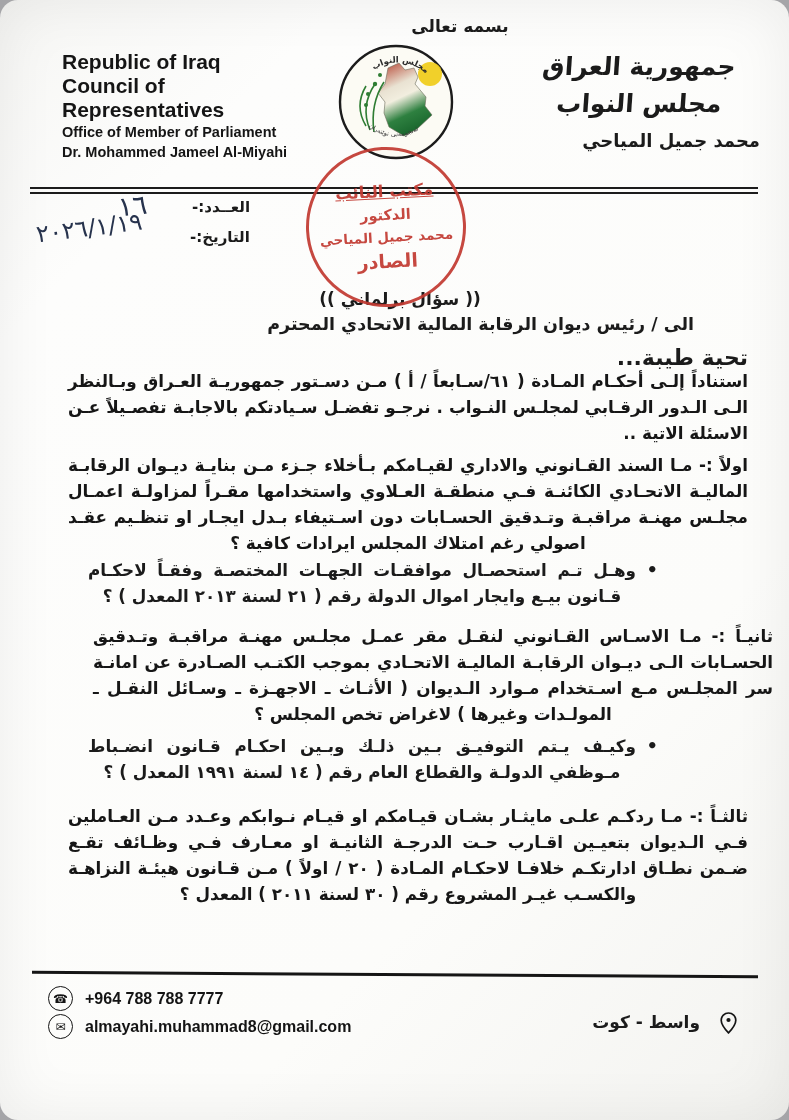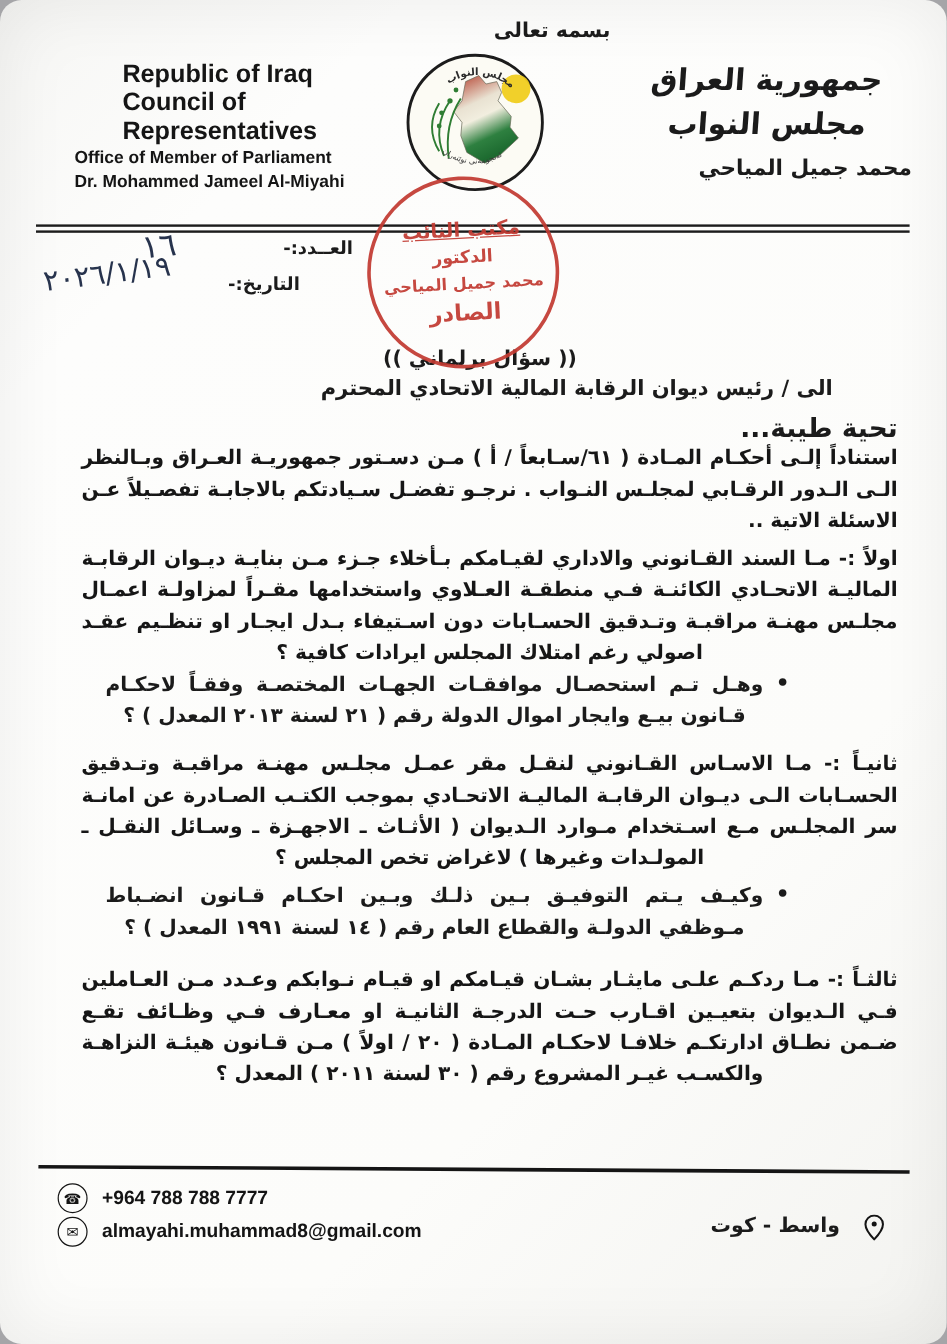--- a/index.html
+++ b/index.html
@@ -13,21 +13,21 @@
     position:absolute;left:0;top:0;width:789px;height:1120px;
     background:linear-gradient(135deg,#f6f6f4 0%,#fdfdfc 18%,#fcfcfa 70%,#f3f3f0 100%);
     border-radius:18px;
     box-shadow:0 0 0 12px #a5a5a8, inset 0 0 60px rgba(0,0,0,0.07);
     color:#1b1b1b;
   }
   .abs{position:absolute;}
   
   .bismillah{left:340px;top:16px;width:240px;text-align:center;font-size:17px;font-weight:bold;}
   .en-head{left:62px;top:50px;width:280px;font-family:"Liberation Sans","DejaVu Sans",sans-serif;font-weight:bold;color:#151515;}
-  .en-head .big{font-size:21px;line-height:24px;margin-left:40px;}
+  .en-head .big{font-size:21px;line-height:24px;}
   .en-head .small{font-size:14.5px;line-height:20px;}
   .ar-head{left:500px;top:48px;width:260px;direction:rtl;}
   .ar-head .callig{text-align:center;padding-left:18px;font-weight:bold;font-size:25px;line-height:37px;
     transform:skewX(-4deg);letter-spacing:-1px;}
   .ar-head .office{text-align:right;font-weight:bold;font-size:18px;line-height:25px;margin-top:6px;}
   
   .dline{left:30px;top:187px;width:728px;height:3px;border-top:2px solid #1c1c1c;border-bottom:2px solid #1c1c1c;}
   .fline{left:32px;top:973px;width:726px;height:3px;background:#151515;transform:rotate(0.35deg);}
   
   .ref-label{font-size:15px;font-weight:bold;direction:rtl;}
@@ -121,40 +121,40 @@
   </svg>
 
   <div class="abs ar-head">
     <div class="callig">جمهورية العراق</div>
     <div class="callig">مجلس النواب</div>
     <div class="office">محمد جميل المياحي</div>
   </div>
 
   <div class="abs dline"></div>
 
-  <div class="abs ref-label" style="left:192px;top:198px;margin-left:44px;">العــدد:-</div>
+  <div class="abs ref-label" style="left:192px;top:198px;">العــدد:-</div>
   <div class="abs hand" style="left:118px;top:190px;font-size:27px;transform:rotate(-6deg);letter-spacing:4px;" dir="ltr">١٦</div>
   <div class="abs ref-label" style="left:190px;top:228px;">التاريخ:-</div>
   <div class="abs hand" style="left:36px;top:214px;font-size:24px;transform:rotate(-7deg);letter-spacing:2px;" dir="ltr">٢٠٢٦/١/١٩</div>
 
   <div class="abs stamp">
     <div class="s1">مكتب النائب</div>
     <div class="s2">الدكتور</div>
     <div class="s3">محمد جميل المياحي</div>
     <div class="s4">الصادر</div>
   </div>
 
   <div class="abs subject">(( سؤال برلماني ))</div>
   <div class="abs toline">الى / رئيس ديوان الرقابة المالية الاتحادي المحترم</div>
   <div class="abs greeting">تحية طيبة...</div>
 
   <div class="abs para first" style="top:368px;">استناداً إلـى أحكـام المـادة ( ٦١/سـابعاً / أ ) مـن دسـتور جمهوريـة العـراق وبـالنظر الـى الـدور الرقـابي لمجلـس النـواب . نرجـو تفضـل سـيادتكم بالاجابـة تفصـيلاً عـن الاسئلة الاتية ..</div>
   <div class="abs para" style="top:452px;">اولاً :- مـا السند القـانوني والاداري لقيـامكم بـأخلاء جـزء مـن بنايـة ديـوان الرقابـة الماليـة الاتحـادي الكائنـة فـي منطقـة العـلاوي واستخدامها مقـراً لمزاولـة اعمـال مجلـس مهنـة مراقبـة وتـدقيق الحسـابات دون اسـتيفاء بـدل ايجـار او تنظـيم عقـد اصولي رغم امتلاك المجلس ايرادات كافية ؟</div>
   <div class="abs bullet" style="top:557px;">وهـل تـم استحصـال موافقـات الجهـات المختصـة وفقـاً لاحكـام قـانون بيـع وايجار اموال الدولة رقم ( ٢١ لسنة ٢٠١٣ المعدل ) ؟</div>
-  <div class="abs para" style="top:623px;">ثانيـاً :- مـا الاسـاس القـانوني لنقـل مقر عمـل مجلـس مهنـة مراقبـة وتـدقيق الحسـابات الـى ديـوان الرقابـة الماليـة الاتحـادي بموجب الكتـب الصـادرة عن امانـة سر المجلـس مـع اسـتخدام مـوارد الـديوان ( الأثـاث ـ الاجهـزة ـ وسـائل النقـل ـ المولـدات وغيرها ) لاغراض تخص المجلس ؟</div>
+  <div class="abs para" style="top:623px;margin-left:25px;">ثانيـاً :- مـا الاسـاس القـانوني لنقـل مقر عمـل مجلـس مهنـة مراقبـة وتـدقيق الحسـابات الـى ديـوان الرقابـة الماليـة الاتحـادي بموجب الكتـب الصـادرة عن امانـة سر المجلـس مـع اسـتخدام مـوارد الـديوان ( الأثـاث ـ الاجهـزة ـ وسـائل النقـل ـ المولـدات وغيرها ) لاغراض تخص المجلس ؟</div>
   <div class="abs bullet" style="top:733px;">وكيـف يـتم التوفيـق بـين ذلـك وبـين احكـام قـانون انضـباط مـوظفي الدولـة والقطاع العام رقم ( ١٤ لسنة ١٩٩١ المعدل ) ؟</div>
   <div class="abs para" style="top:803px;">ثالثـاً :- مـا ردكـم علـى مايثـار بشـان قيـامكم او قيـام نـوابكم وعـدد مـن العـاملين فـي الـديوان بتعيـين اقـارب حـت الدرجـة الثانيـة او معـارف فـي وظـائف تقـع ضـمن نطـاق ادارتكـم خلافـا لاحكـام المـادة ( ٢٠ / اولاً ) مـن قـانون هيئـة النزاهـة والكسـب غيـر المشروع رقم ( ٣٠ لسنة ٢٠١١ ) المعدل ؟</div>
 
   <div class="abs fline"></div>
 
   <div class="abs contact" style="left:48px;top:986px;">
     <span class="cicon">☎</span>
     <span>+964 788 788 7777</span>
   </div>
   <div class="abs contact" style="left:48px;top:1014px;">

